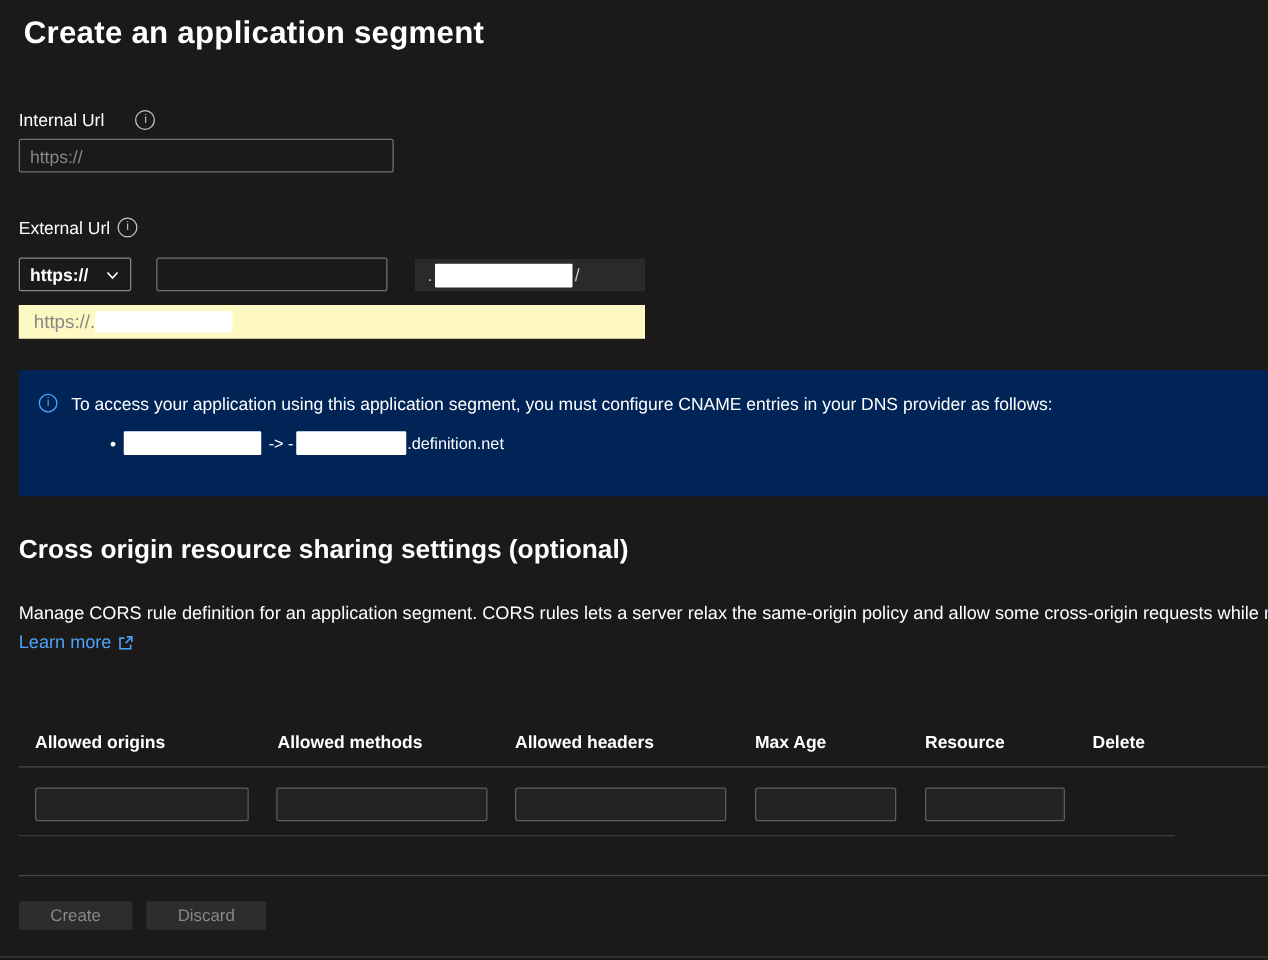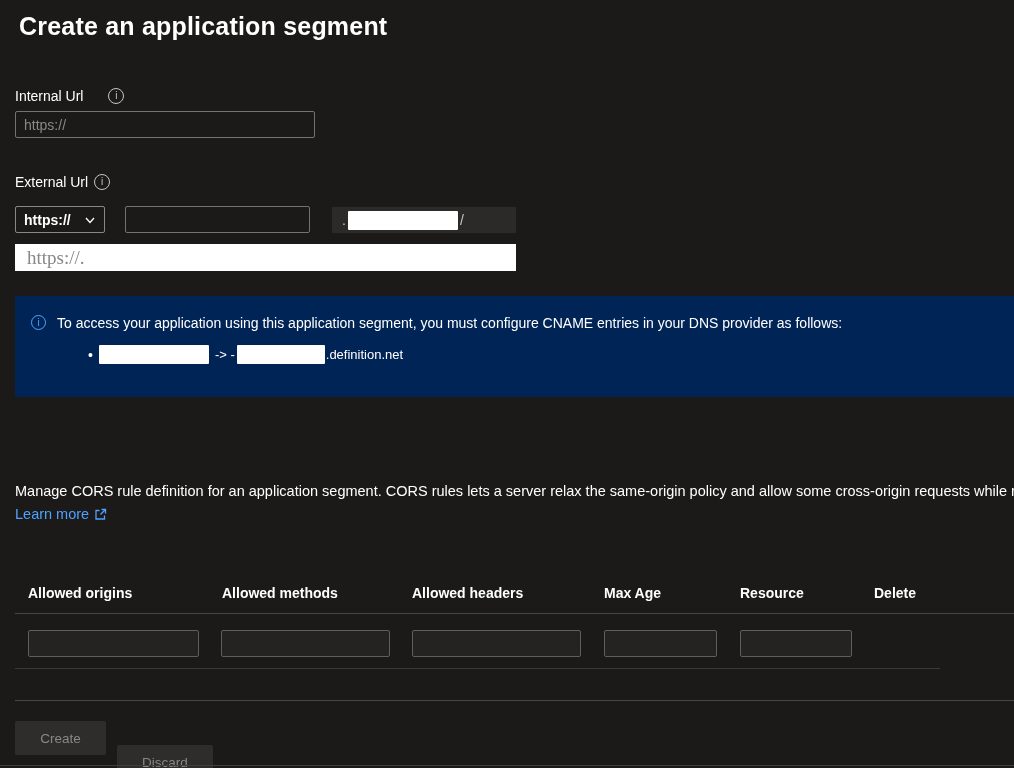--- a/index.html
+++ b/index.html
@@ -22,43 +22,43 @@
   .text-input::placeholder{color:#8a8886;opacity:1;}
   .table-input{border-color:#605e5c;background:#242322;}
 
   .select-box{position:absolute;box-sizing:border-box;border:1px solid #8a8886;border-radius:2px;
     display:flex;align-items:center;justify-content:space-between;padding:0 8px;cursor:pointer;
     font-size:14px;font-weight:600;color:#ffffff;background:transparent;}
   .chevron{width:12px;height:12px;}
 
   .suffix-box{position:absolute;box-sizing:border-box;background:#2b2a29;display:flex;align-items:center;
     font-size:14px;color:#c8c6c4;padding:0 10px;gap:2px;}
-  .preview-box{position:absolute;box-sizing:border-box;background:#ffffff;display:flex;align-items:center;
-    font-size:19px;color:#8a8886;padding:0 12px;font-family:Liberation Serif, serif;}
+  .preview-box{position:absolute;box-sizing:border-box;background:#fef9c3;display:flex;align-items:center;
+    font-size:15px;color:#8a8886;padding:0 12px;}
 
   .redaction{display:inline-block;background:#ffffff;border-radius:1px;}
 
   .banner{position:absolute;left:15px;top:296px;width:999px;height:101px;background:#012456;}
   .banner-row{position:absolute;left:16px;top:19px;display:flex;align-items:flex-start;gap:11px;}
   .banner-text{margin:0;font-size:14px;color:#ffffff;white-space:nowrap;}
   .banner-bullet-row{position:absolute;left:73px;top:49px;display:flex;align-items:center;gap:6px;
     font-size:13px;color:#ffffff;}
   .bullet-dot{font-size:14px;line-height:1;}
 
   .section-heading{position:absolute;left:15px;top:428px;margin:0;font-size:21px;font-weight:700;color:#ffffff;}
   .section-desc{position:absolute;left:15px;top:483px;margin:0;width:999px;font-size:14.5px;color:#ffffff;
     white-space:nowrap;overflow:hidden;}
   .learn-more{position:absolute;left:15px;top:506px;display:flex;align-items:center;gap:5px;
     font-size:14.5px;color:#4da1ff;text-decoration:none;cursor:pointer;}
 
   .col-header{position:absolute;top:585px;font-size:14px;font-weight:700;color:#ffffff;white-space:nowrap;}
 
   .divider{position:absolute;height:1px;background:#484644;}
 
-  .btn{position:absolute;box-sizing:border-box;height:34px;border:none;border-radius:2px;
+  .btn{position:absolute;box-sizing:border-box;height:23px;border:none;border-radius:2px;
     background:#2e2d2c;color:#8a8886;font-size:13.5px;cursor:default;
     font-family:"Liberation Sans","DejaVu Sans",sans-serif;}
 </style>
 </head>
 <body>
 
 <div class="screen">
 
   <h1 class="page-title">Create an application segment</h1>
 
@@ -100,20 +100,21 @@
     </div>
     <div class="banner-bullet-row">
       <span class="bullet-dot">•</span>
       <span class="redaction" style="width:110px;height:19px;"></span>
       <span>-&gt; -</span>
       <span class="redaction" style="width:88px;height:19px;margin-left:-4px;"></span>
       <span style="margin-left:-5px;">.definition.net</span>
     </div>
   </div>
 
+  <h2 class="section-heading">Cross origin resource sharing settings (optional)</h2>
   <p class="section-desc">Manage CORS rule definition for an application segment. CORS rules lets a server relax the same-origin policy and allow some cross-origin requests while r</p>
   <a class="learn-more">
     <span>Learn more</span>
     <svg width="13" height="13" viewBox="0 0 13 13">
       <path d="M5.5 2.5 H2 V11 H10.5 V7.5" fill="none" stroke="#4da1ff" stroke-width="1.3"></path>
       <path d="M7.5 1.5 H11.5 V5.5" fill="none" stroke="#4da1ff" stroke-width="1.3"></path>
       <line x1="6.5" y1="6.5" x2="11.2" y2="1.8" stroke="#4da1ff" stroke-width="1.3"></line>
     </svg>
   </a>
 
@@ -129,16 +130,16 @@
   <input class="text-input table-input" style="left: 28px; top: 630px; width: 171px; height: 27px;">
   <input class="text-input table-input" style="left: 221px; top: 630px; width: 169px; height: 27px;">
   <input class="text-input table-input" style="left: 412px; top: 630px; width: 169px; height: 27px;">
   <input class="text-input table-input" style="left: 604px; top: 630px; width: 113px; height: 27px;">
   <input class="text-input table-input" style="left: 740px; top: 630px; width: 112px; height: 27px;">
 
   <div class="divider" style="left:15px;top:668px;width:925px;background:#3b3a39;"></div>
   <div class="divider" style="left:15px;top:700px;width:999px;"></div>
 
   <button class="btn" style="left:15px;top:721px;width:91px;">Create</button>
-  <button class="btn" style="left:117px;top:721px;width:96px;margin-top:24px;">Discard</button>
+  <button class="btn" style="left:117px;top:721px;width:96px;">Discard</button>
 
   <div class="divider" style="left:0;top:765px;width:1014px;background:#403e3c;"></div>
 </div>
 
 </body></html>

